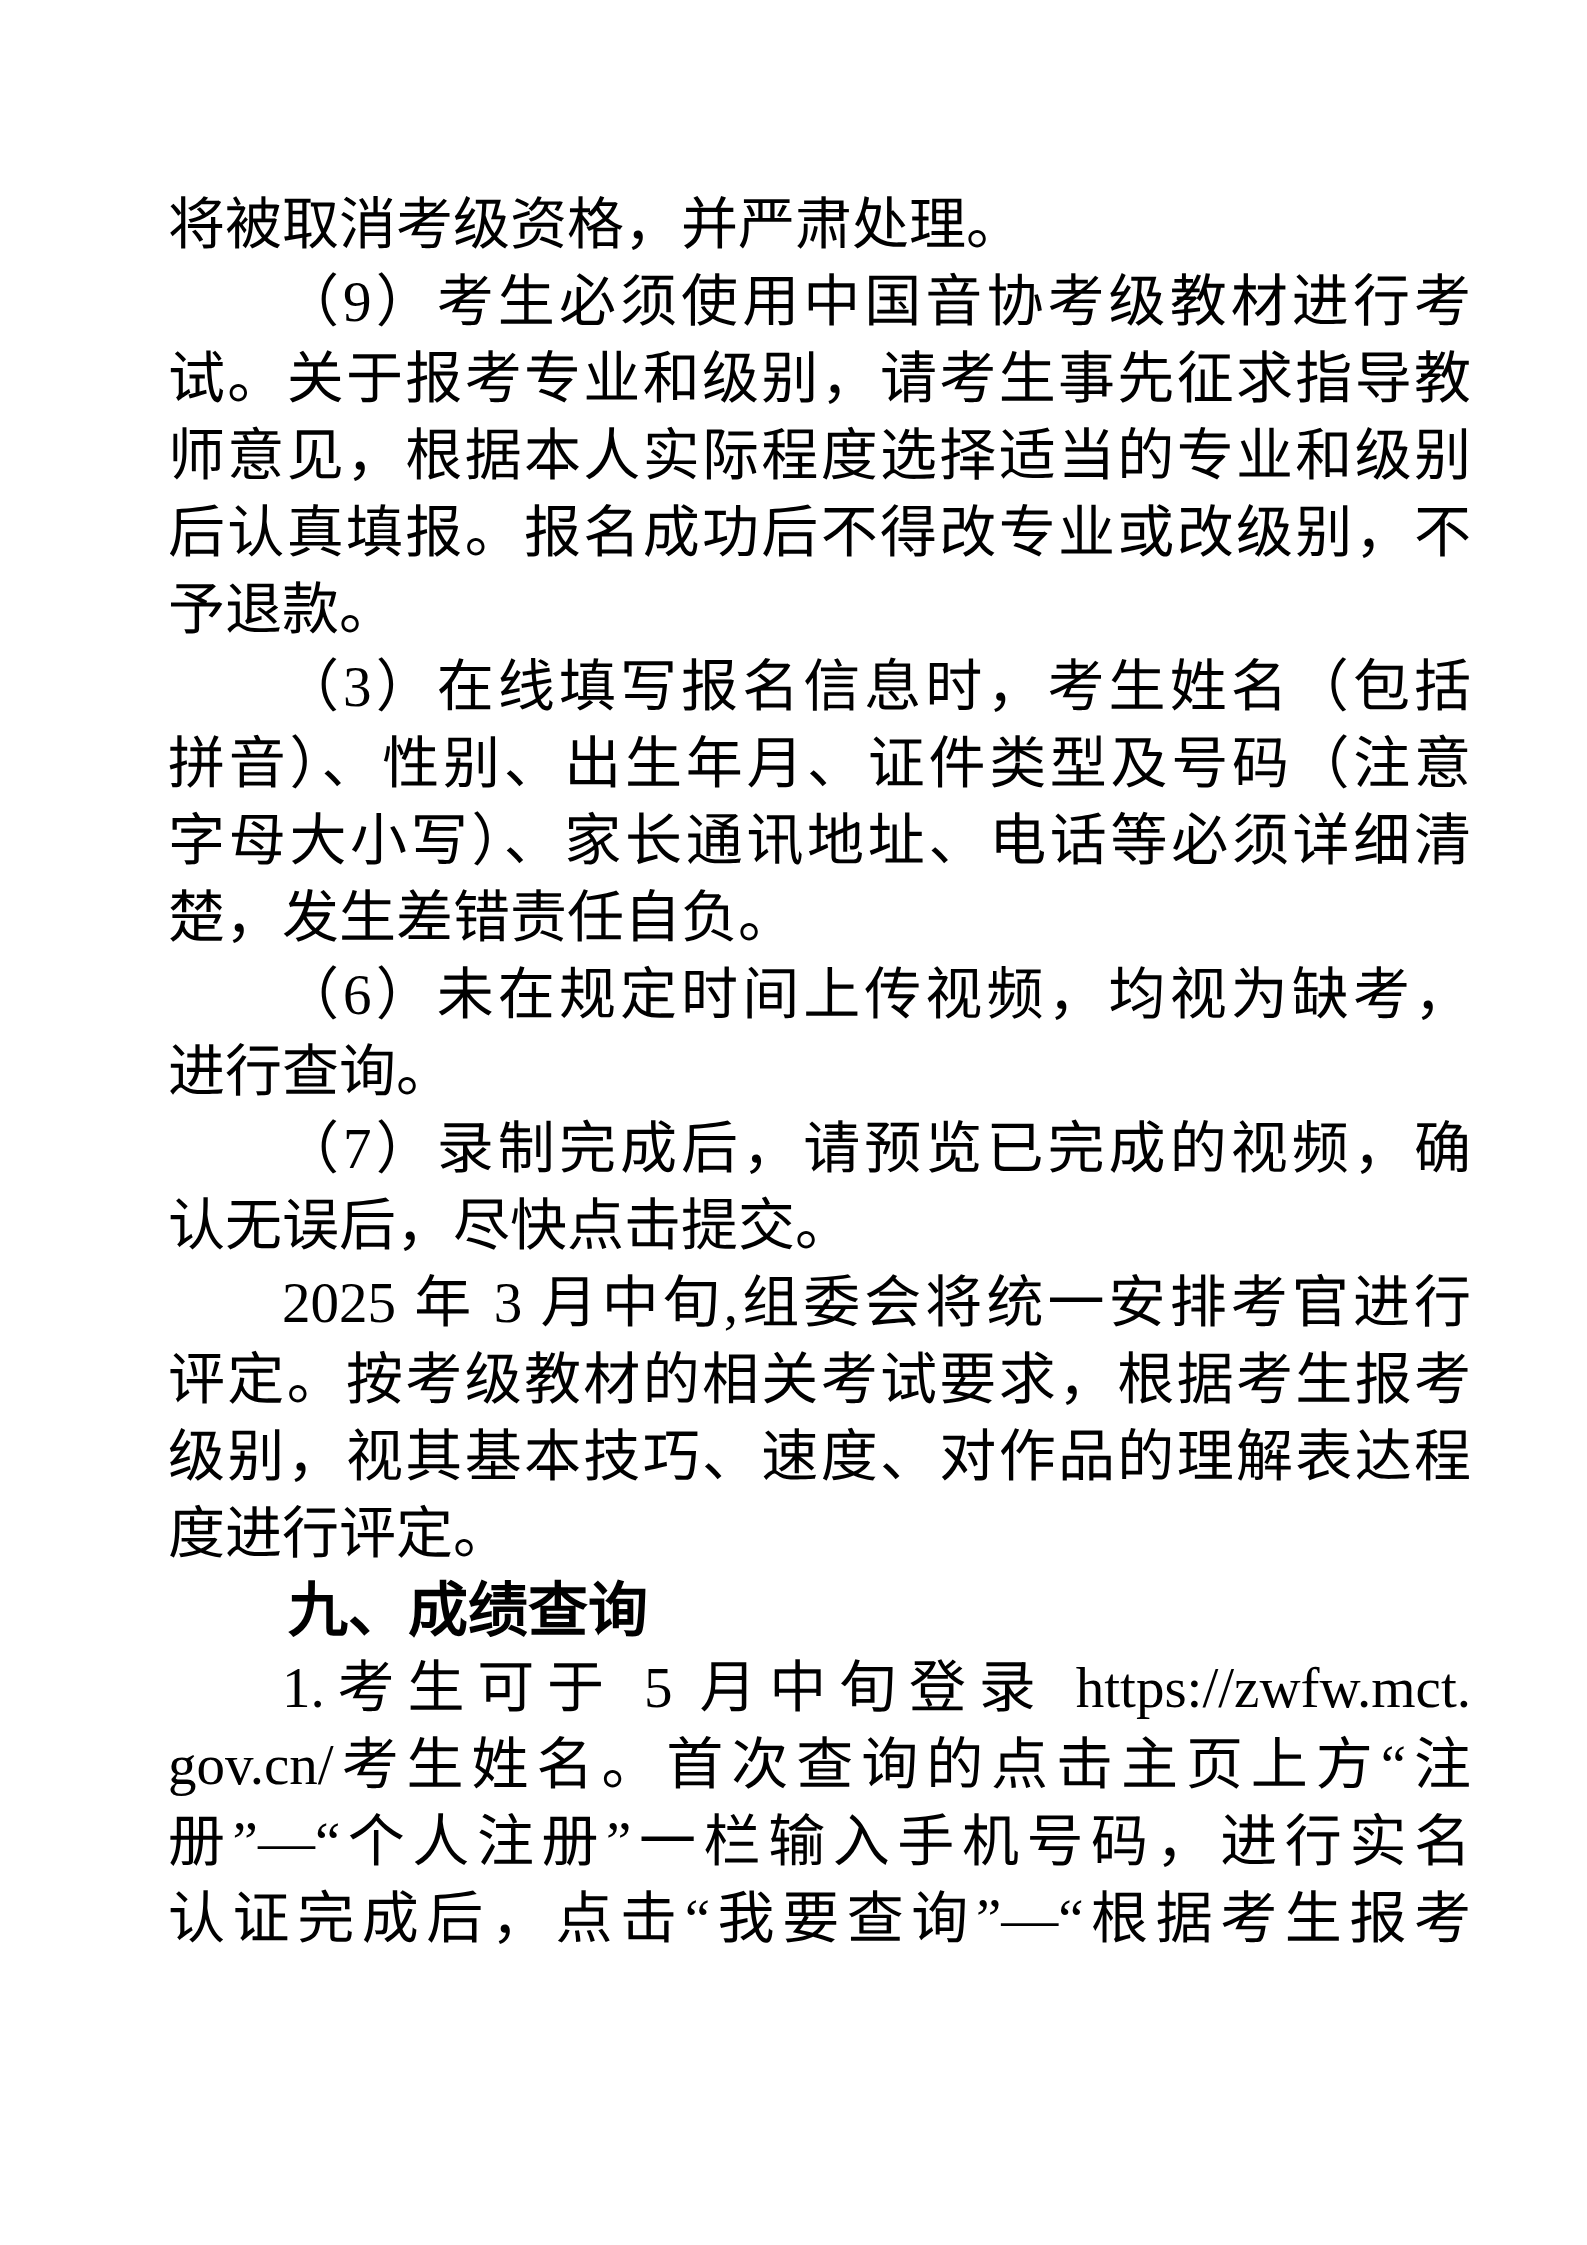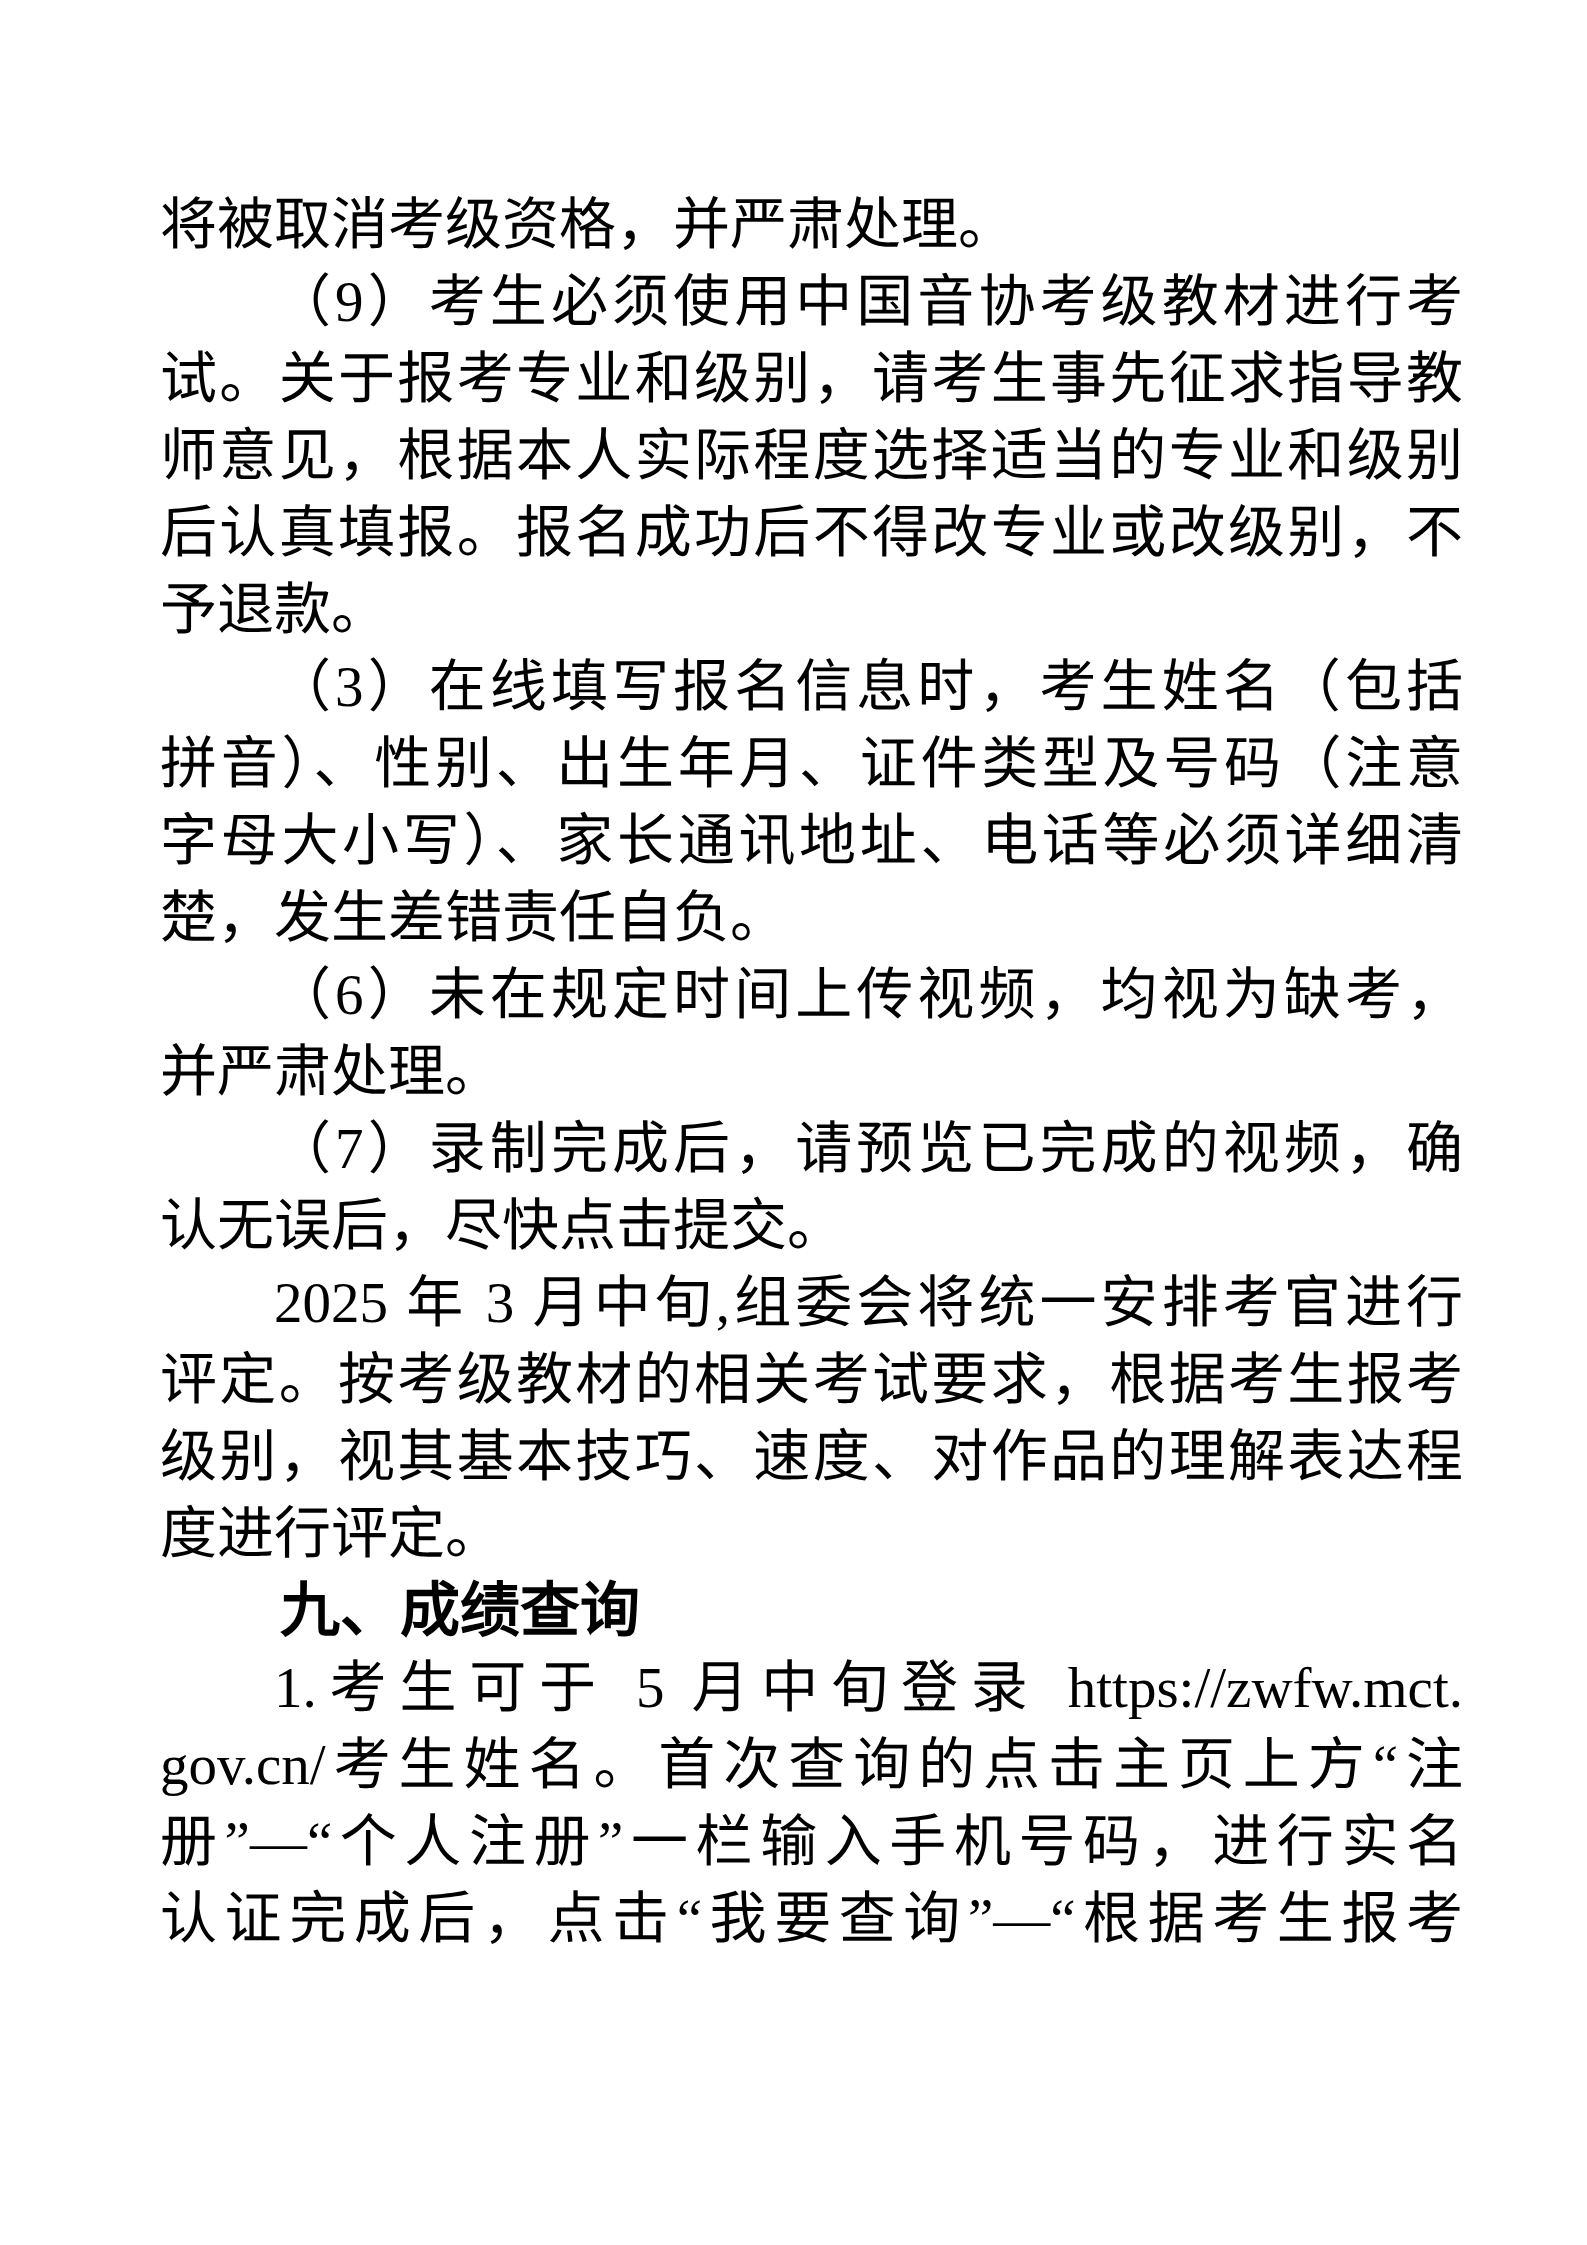--- a/index.html
+++ b/index.html
@@ -12,21 +12,21 @@
     width: 1587px;
     height: 2245px;
     background: #ffffff;
     margin: 0 auto;
     overflow: hidden;
     color: #000000;
   }
   .textblock {
     position: absolute;
     top: 186px;
-    left: 160px;
+    left: 168px;
     width: 1303px;
   }
   .line {
     height: 77px;
     line-height: 77px;
     font-size: 57px;
     font-family: "Liberation Serif", "DejaVu Serif", serif;
     color: #000000;
     white-space: nowrap;
     text-align: left;
@@ -62,21 +62,21 @@
     <div class="line fill">师意见，根据本人实际程度选择适当的专业和级别</div>
     <div class="line fill">后认真填报。报名成功后不得改专业或改级别，不</div>
     <div class="line">予退款。</div>
 
     <div class="line indent fill">（3）在线填写报名信息时，考生姓名（包括</div>
     <div class="line fill">拼音）、性别、出生年月、证件类型及号码（注意</div>
     <div class="line fill">字母大小写）、家长通讯地址、电话等必须详细清</div>
     <div class="line">楚，发生差错责任自负。</div>
 
     <div class="line indent fill">（6）未在规定时间上传视频，均视为缺考，</div>
-    <div class="line">并严肃处理。</div>
+    <div class="line">进行查询。</div>
 
     <div class="line indent fill">（7）录制完成后，请预览已完成的视频，确</div>
     <div class="line">认无误后，尽快点击提交。</div>
 
     <div class="line indent fill">2025 年 3 月中旬,组委会将统一安排考官进行</div>
     <div class="line fill">评定。按考级教材的相关考试要求，根据考生报考</div>
     <div class="line fill">级别，视其基本技巧、速度、对作品的理解表达程</div>
     <div class="line">度进行评定。</div>
 
     <div class="line heading indent">九、成绩查询</div>

